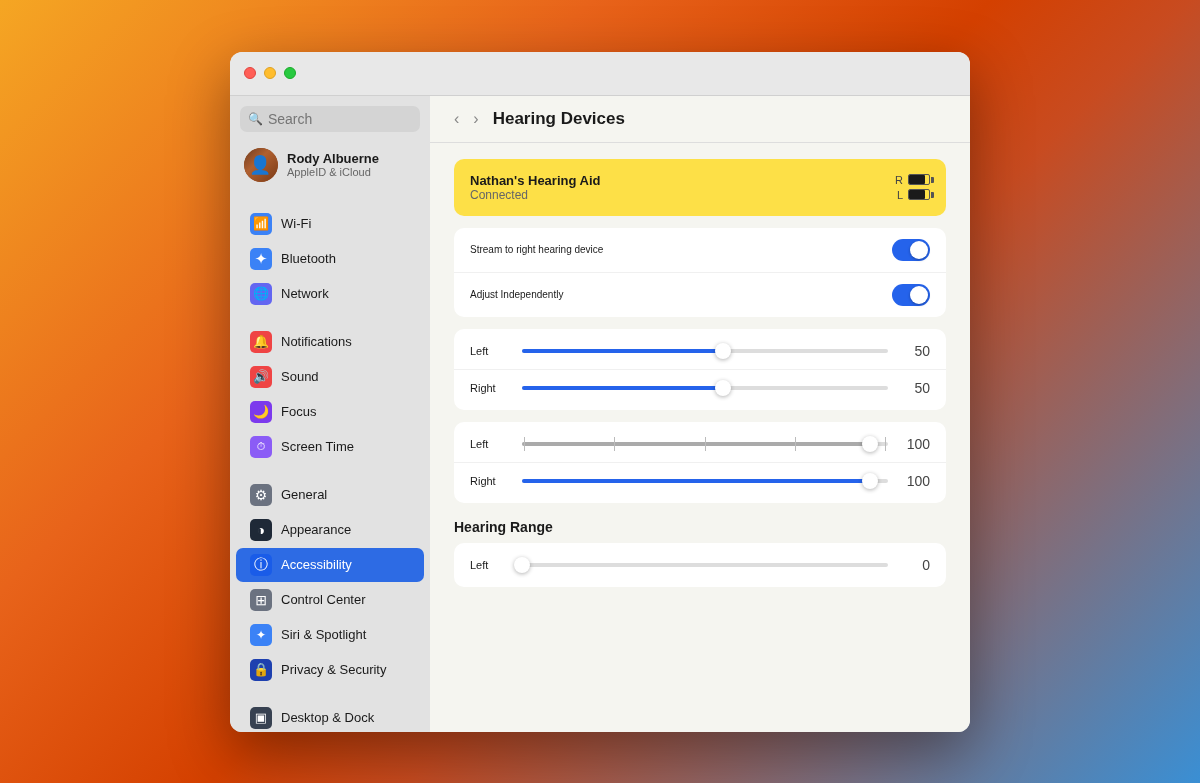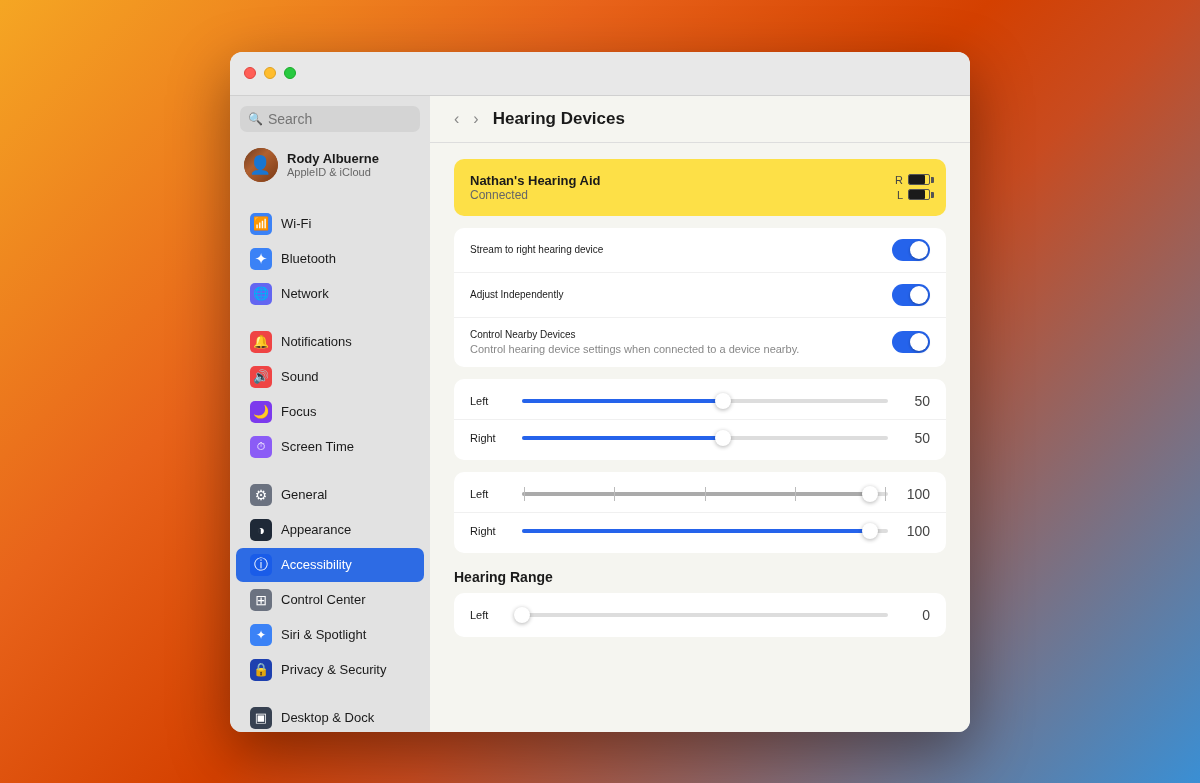--- a/index.html
+++ b/index.html
@@ -611,27 +611,20 @@
               <div class="toggle-label">Stream to right hearing device</div>
             </div>
             <div class="toggle"></div>
           </div>
           <div class="toggle-row">
             <div class="toggle-row-content">
               <div class="toggle-label">Adjust Independently</div>
             </div>
             <div class="toggle"></div>
           </div>
-          <div class="toggle-row">
-            <div class="toggle-row-content">
-              <div class="toggle-label">Control Nearby Devices</div>
-              <div class="toggle-sublabel">Control hearing device settings when connected to a device nearby.</div>
-            </div>
-            <div class="toggle"></div>
-          </div>
         </div>
 
         <div class="slider-card">
           <div class="slider-row">
             <span class="slider-label">Left</span>
             <div class="slider-track">
               <div class="slider-fill" style="width: 55%;"></div>
               <div class="slider-thumb" style="left: calc(55% - 8px);"></div>
             </div>
             <span class="slider-value">50</span>

